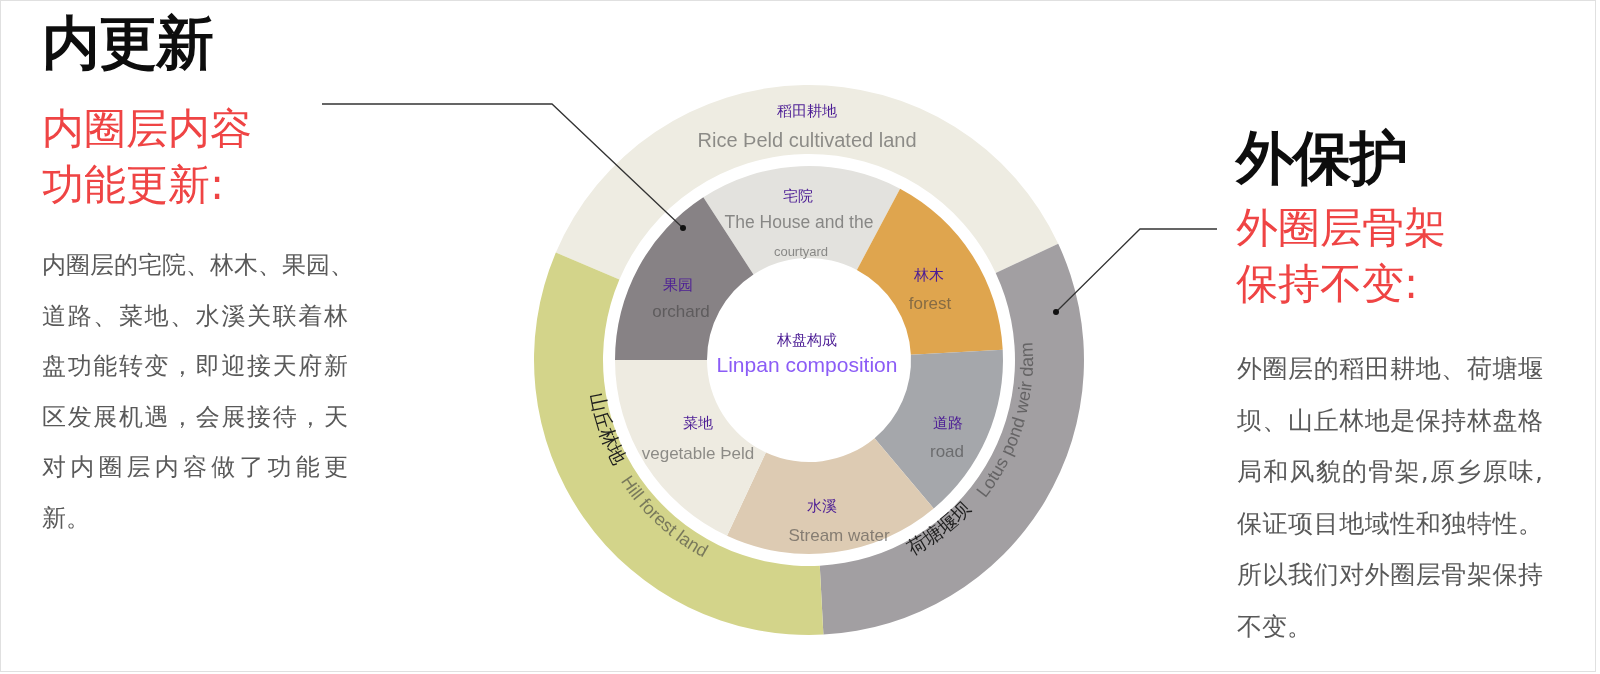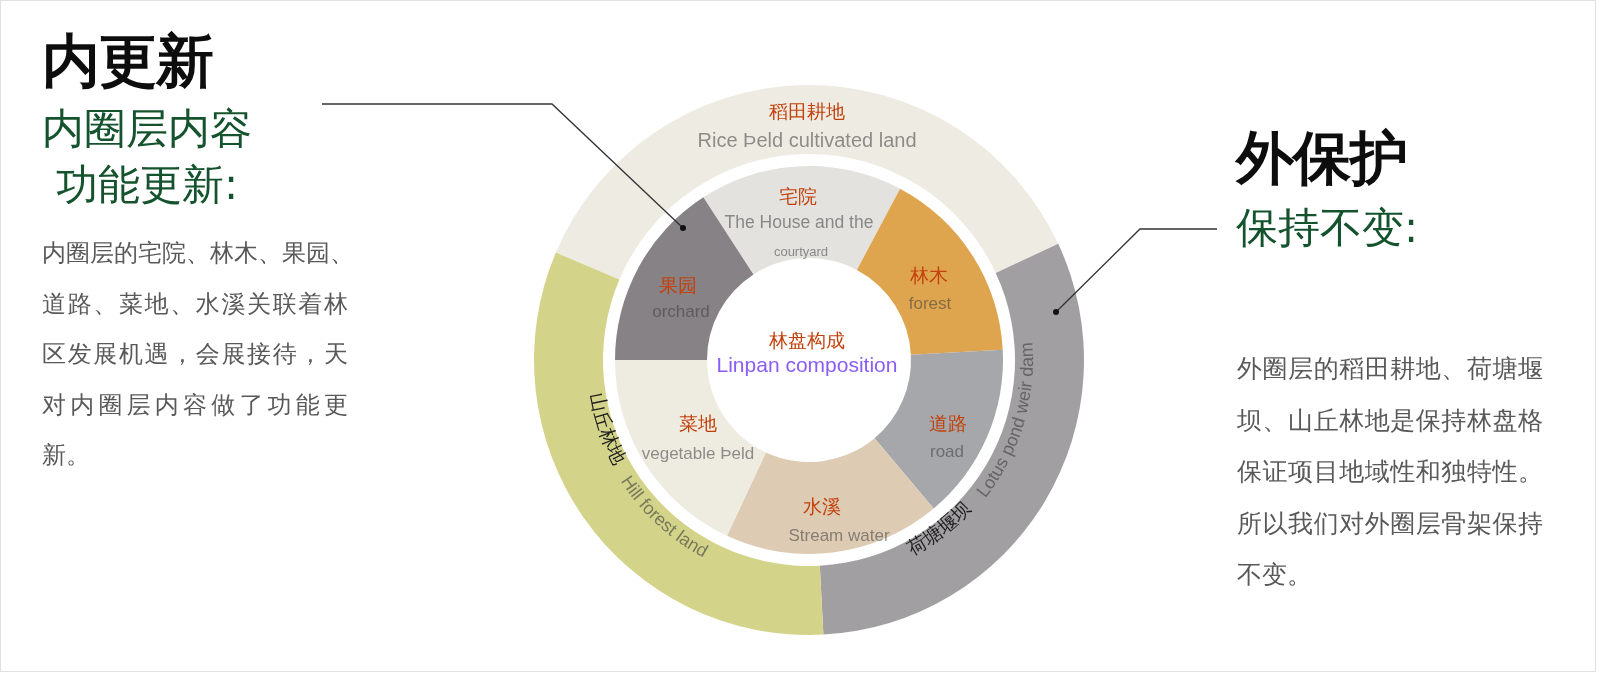--- a/index.html
+++ b/index.html
@@ -14,47 +14,46 @@
     }
     .diagram-svg { position: absolute; left: 0; top: 0; }
 
     
     .panel { position: absolute; }
     .panel-title {
       position: absolute; font-size: 58px; font-weight: bold; color: #0d0d0d;
       line-height: 58px; white-space: nowrap; letter-spacing: -1px;
     }
     .panel-sub {
-      position: absolute; font-size: 42px; line-height: 56px; color: #14532d;
+      position: absolute; font-size: 42px; line-height: 56px; color: #ef4444;
       white-space: nowrap;
-      text-align: center;
     }
     .panel-sub div { height: 56px; }
     .panel-body { position: absolute; color: #595959; }
     .panel-body .line {
       white-space: nowrap; text-align: justify; text-align-last: justify;
     }
     .panel-body .line.last { text-align: left; text-align-last: left; }
 
-    .left-title { left: 42px; top: 32px; }
+    .left-title { left: 42px; top: 14px; }
     .left-sub   { left: 42px; top: 101px; }
-    .left-body  { left: 42px; top: 228px; width: 306px; font-size: 24px; }
+    .left-body  { left: 42px; top: 240px; width: 306px; font-size: 24px; }
     .left-body .line { height: 50.6px; line-height: 50.6px; width: 306px; }
 
     .right-title { left: 1236px; top: 129px; text-align: right; }
     .right-sub   { left: 1236px; top: 200px; }
     .right-body  { left: 1237px; top: 343px; width: 306px; font-size: 25px; }
     .right-body .line { height: 51.6px; line-height: 51.6px; width: 306px; }
 
     
     .lbl {
       position: absolute; transform: translate(-50%, -50%);
       white-space: nowrap; text-align: center; line-height: 1;
     }
-    .cn { font-size: 19px; color: #c2410c; }
+    .cn { font-size: 15px; color: #4c1d95; }
     .en { font-size: 17px; color: rgba(60,60,60,0.55); font-family: "Liberation Sans", sans-serif; }
     .en-big { font-size: 20px; color: rgba(60,60,60,0.55); font-family: "Liberation Sans", sans-serif; }
     .center-en { font-size: 21px; color: #8b5cf6; font-family: "Liberation Sans", sans-serif; }
 
     .curve-cn { font-size: 19px; fill: #1e1e1e; font-family: "DejaVu Sans", sans-serif; }
     .curve-en { font-size: 18px; fill: rgba(60,60,60,0.6); font-family: "Liberation Sans", sans-serif; }
   </style>
 </head>
 <body>
 
@@ -133,31 +132,34 @@
 
 <div class="panel">
   <div class="panel-title left-title">内更新</div>
   <div class="panel-sub left-sub">
     <div>内圈层内容</div>
     <div>功能更新:</div>
   </div>
   <div class="panel-body left-body">
     <div class="line">内圈层的宅院、林木、果园、</div>
     <div class="line">道路、菜地、水溪关联着林</div>
+    <div class="line">盘功能转变，即迎接天府新</div>
     <div class="line">区发展机遇，会展接待，天</div>
     <div class="line">对内圈层内容做了功能更</div>
     <div class="line last">新。</div>
   </div>
 </div>
 
 <div class="panel">
   <div class="panel-title right-title">外保护</div>
   <div class="panel-sub right-sub">
+    <div>外圈层骨架</div>
     <div>保持不变:</div>
   </div>
   <div class="panel-body right-body">
     <div class="line">外圈层的稻田耕地、荷塘堰</div>
     <div class="line">坝、山丘林地是保持林盘格</div>
+    <div class="line">局和风貌的骨架,原乡原味,</div>
     <div class="line">保证项目地域性和独特性。</div>
     <div class="line">所以我们对外圈层骨架保持</div>
     <div class="line last">不变。</div>
   </div>
 </div>
 
 </body></html>

